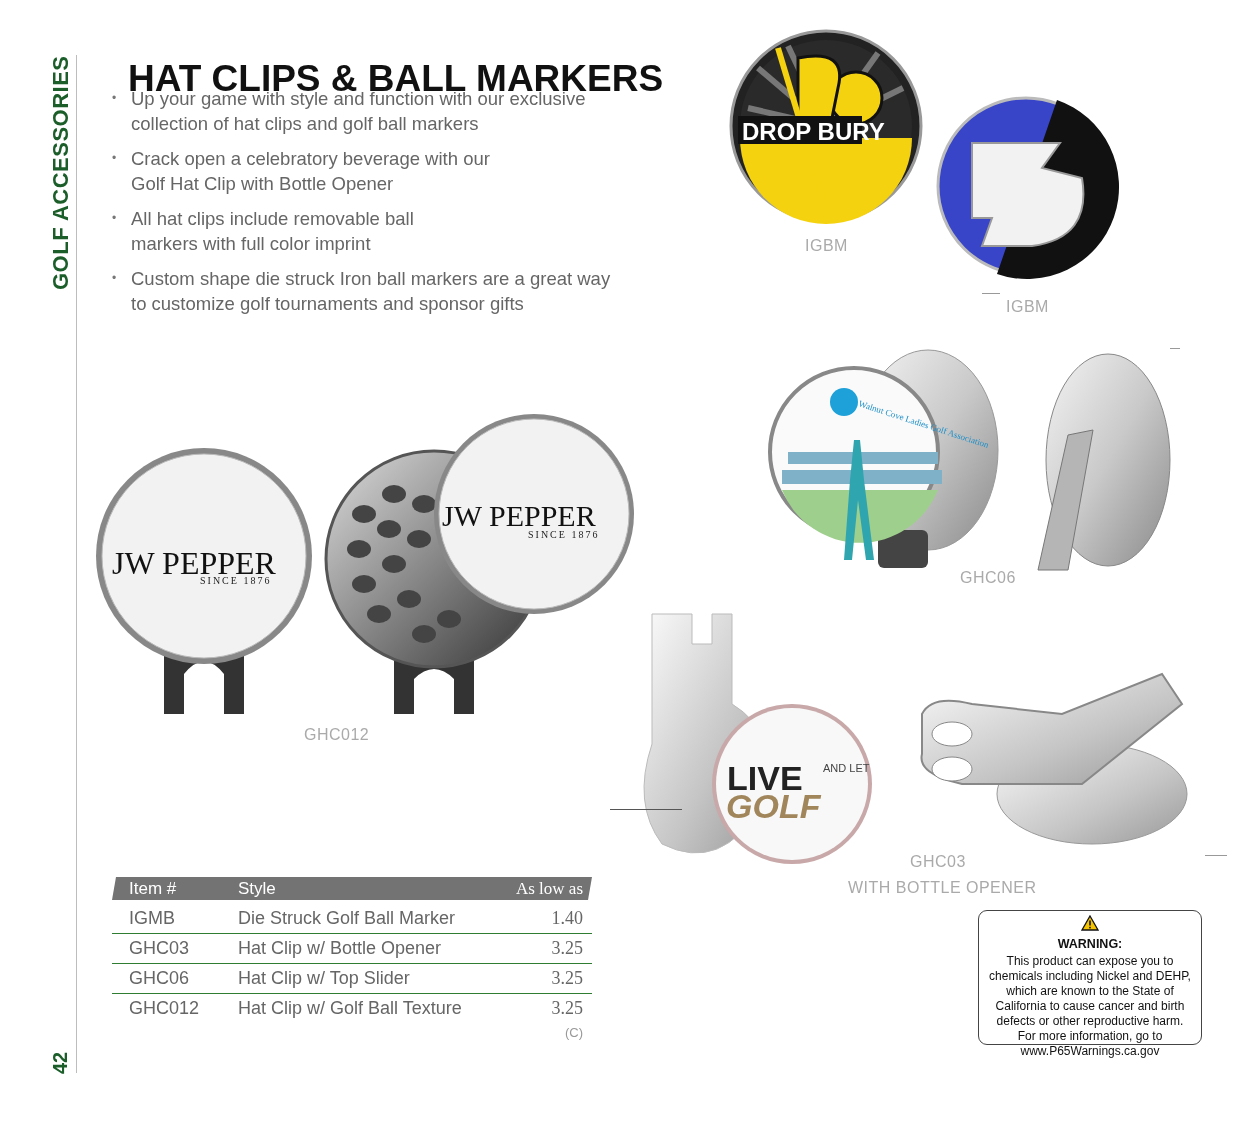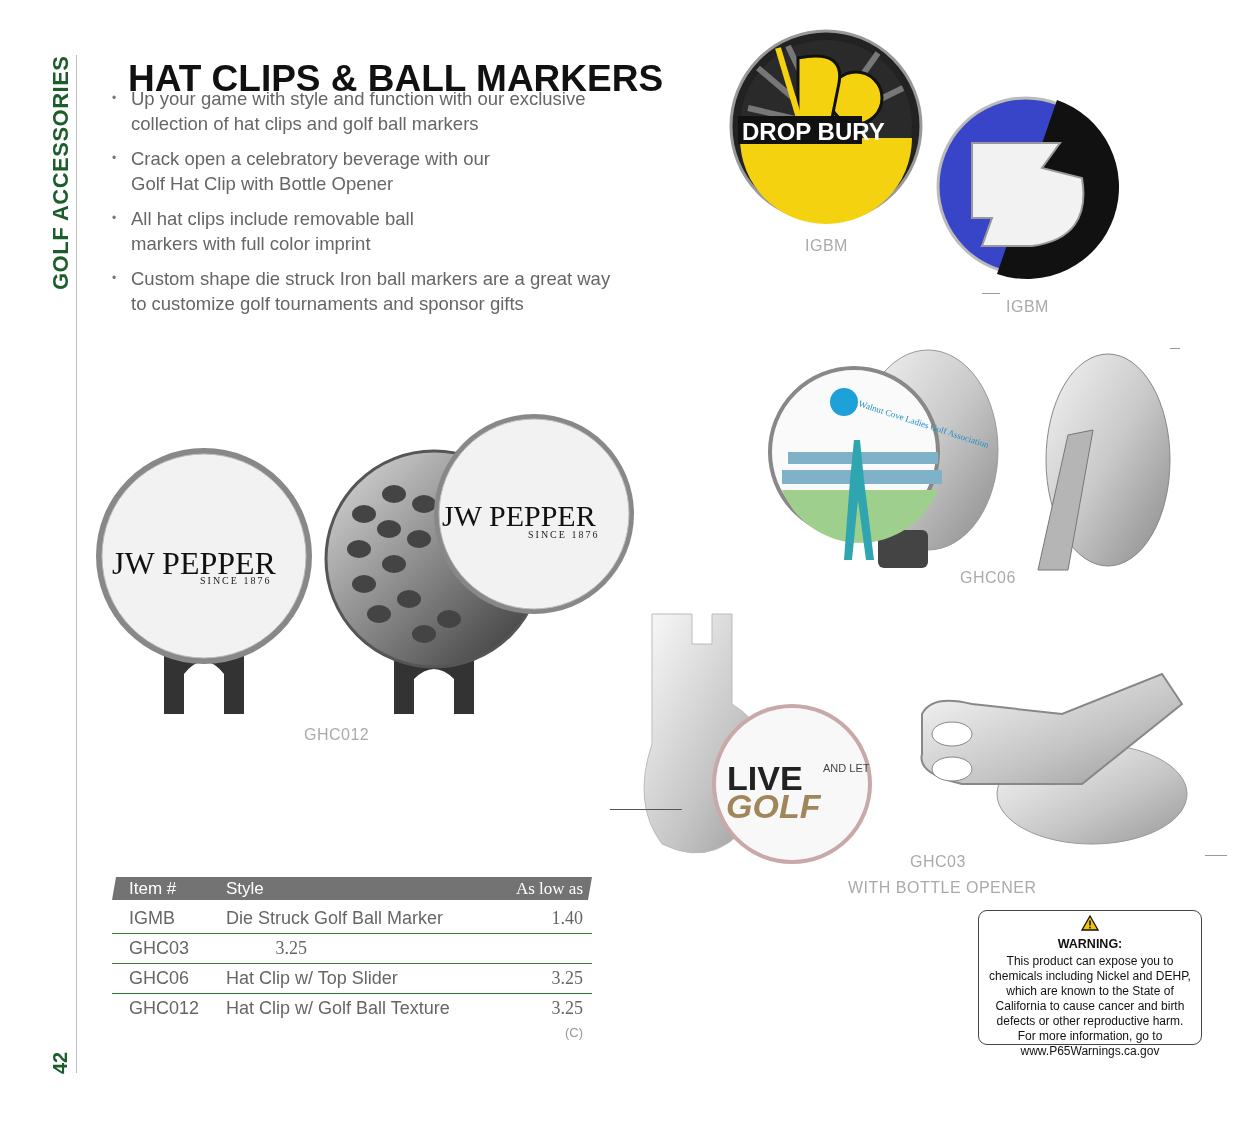--- a/index.html
+++ b/index.html
@@ -14,21 +14,21 @@
   ul.bullets li { position: relative; padding-left: 19px; font-size: 18.5px; color: #666; line-height: 25px; margin-bottom: 10px; }
   ul.bullets li::before { content: "•"; position: absolute; left: 0; top: 0; font-size: 12px; color: #777; }
   .caption { position: absolute; font-size: 16px; color: #aaa; letter-spacing: 0.5px; }
   .product { position: absolute; }
   
   .price-table { position: absolute; left: 112px; top: 877px; width: 480px; }
   .thead { position: relative; height: 23px; background: #737373; color: #fff; font-size: 17px; clip-path: polygon(4px 0, 100% 0, calc(100% - 4px) 100%, 0 100%); display: flex; align-items: center; }
   .row { display: flex; align-items: center; height: 29px; font-size: 18px; color: #666; border-bottom: 1.5px solid #2e7d32; }
   .row.last { border-bottom: none; }
   .c1 { width: 114px; padding-left: 17px; box-sizing: border-box; }
-  .c2 { flex: 1; }
+  .c2 { flex: 1; margin-left: 12px; }
   .c3 { width: 90px; text-align: right; padding-right: 9px; box-sizing: border-box; font-family: Liberation Serif, serif; }
   .thead .c1 { padding-left: 17px; }
   .code-c { text-align: right; font-size: 13px; color: #999; padding-right: 9px; margin-top: 2px; }
   .warn { position: absolute; left: 978px; top: 910px; width: 224px; height: 135px; border: 1px solid #444; border-radius: 9px; box-sizing: border-box; text-align: center; font-size: 12px; color: #111; line-height: 15px; padding-top: 4px; }
   .warn .wt { font-weight: bold; font-size: 12.5px; display: flex; align-items: center; justify-content: center; gap: 6px; margin-bottom: 2px; flex-direction: column; }
   .tick { position: absolute; height: 1px; background: #777; }
 </style>
 </head>
 <body>
 
@@ -169,20 +169,21 @@
     <div class="c3">As low as</div>
   </div>
   <div style="height:4px"></div>
   <div class="row">
     <div class="c1">IGMB</div>
     <div class="c2">Die Struck Golf Ball Marker</div>
     <div class="c3">1.40</div>
   </div>
   <div class="row">
     <div class="c1">GHC03</div>
+    <div class="c2">Hat Clip w/ Bottle Opener</div>
     <div class="c3">3.25</div>
   </div>
   <div class="row">
     <div class="c1">GHC06</div>
     <div class="c2">Hat Clip w/ Top Slider</div>
     <div class="c3">3.25</div>
   </div>
   <div class="row last">
     <div class="c1">GHC012</div>
     <div class="c2">Hat Clip w/ Golf Ball Texture</div>

